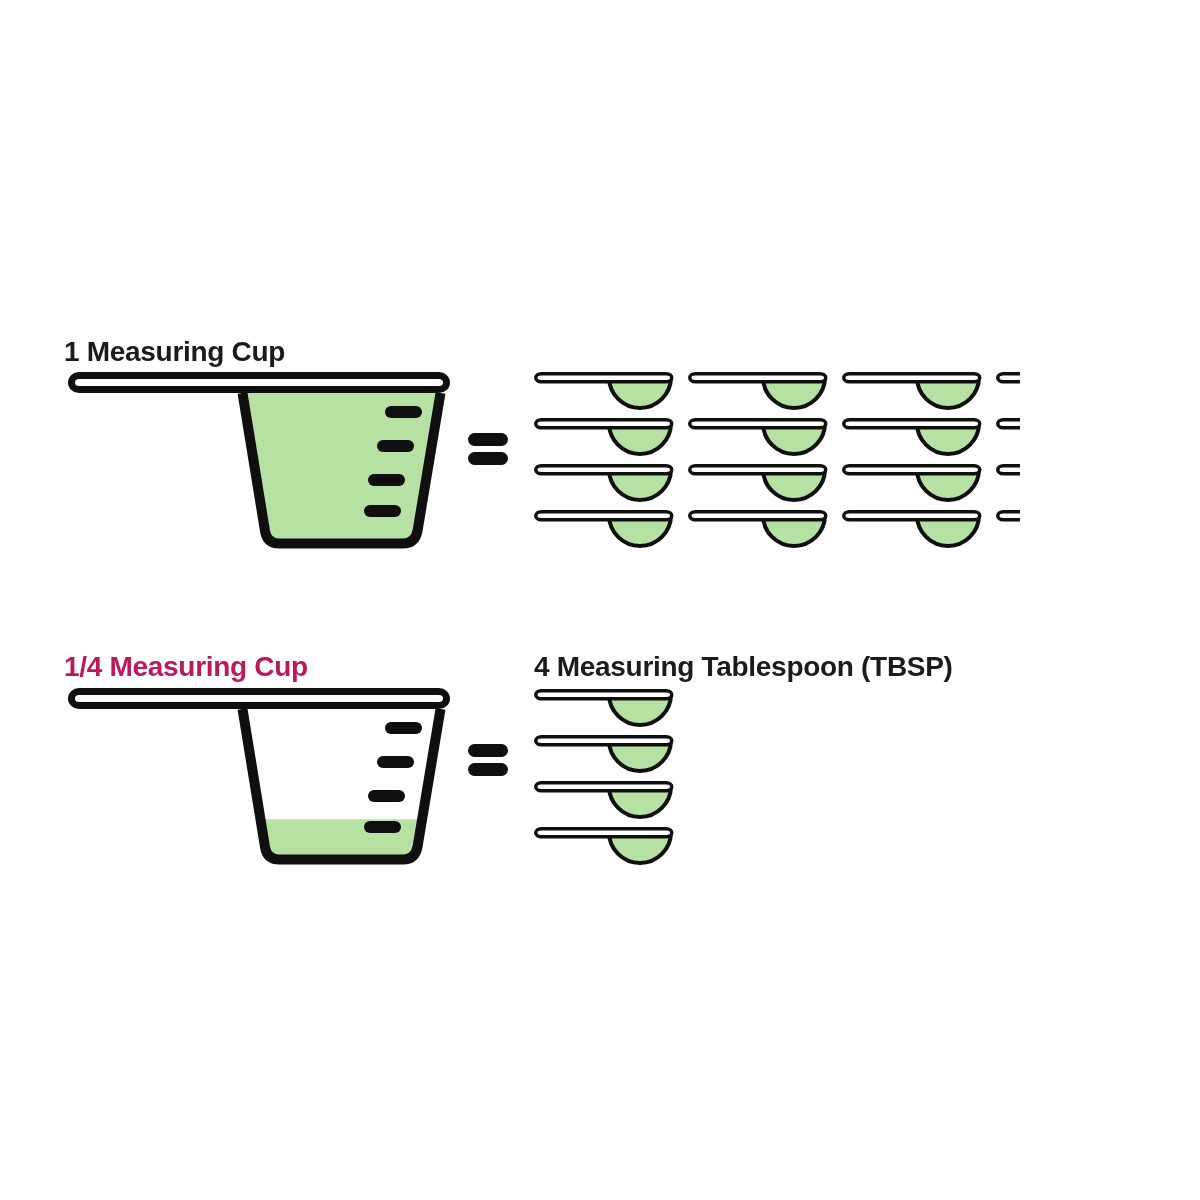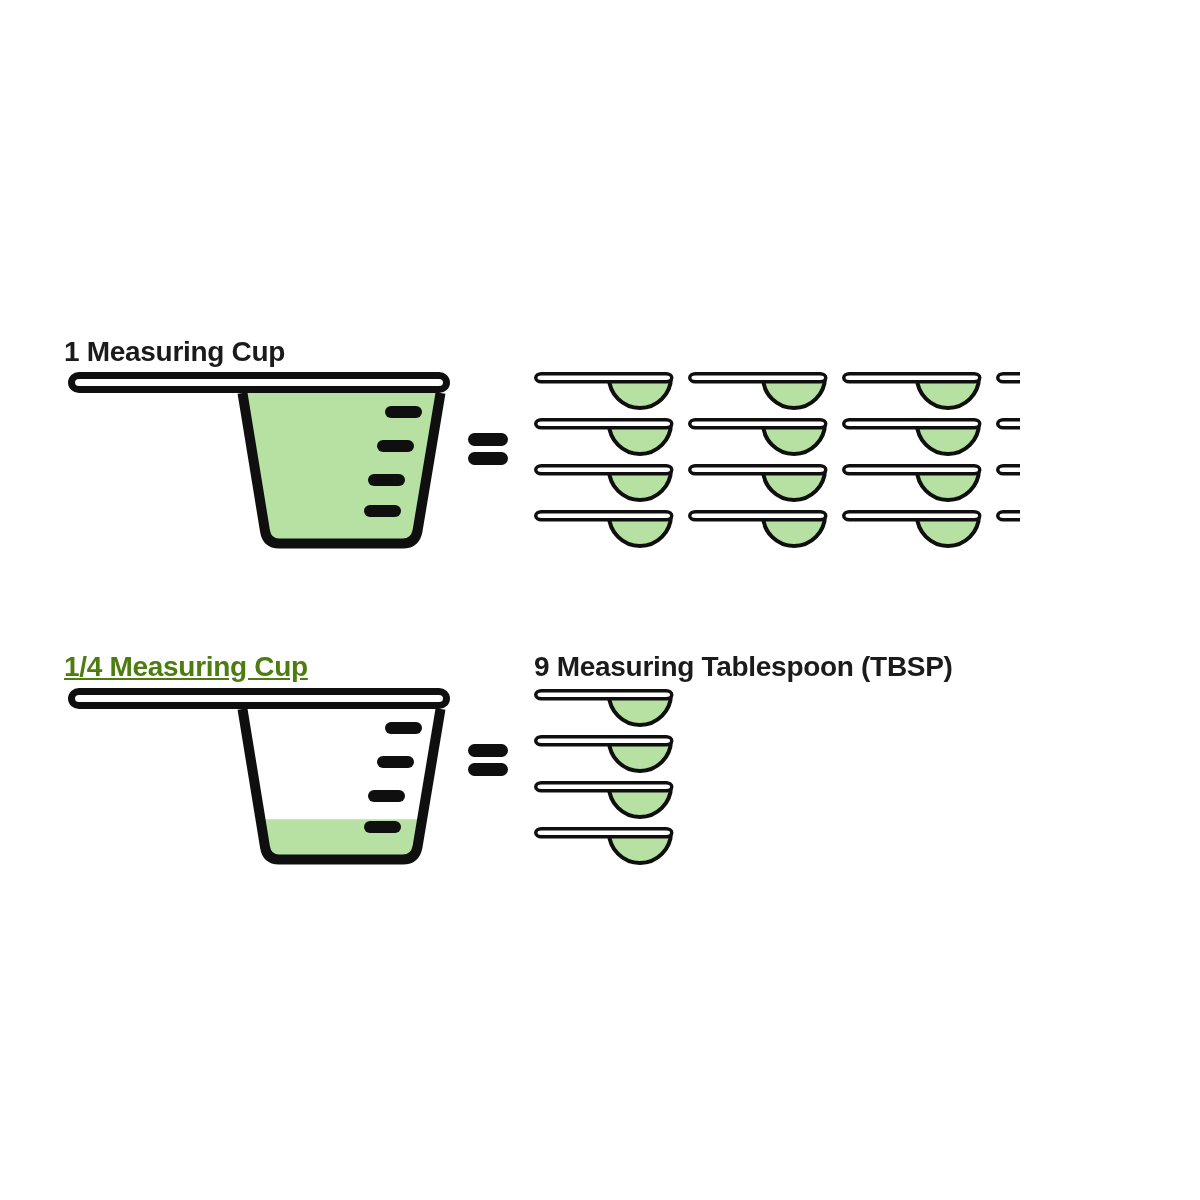--- a/index.html
+++ b/index.html
@@ -152,21 +152,21 @@
       <svg viewBox="0 0 142 42" width="142" height="42">
         <path d="M 75 7 A 31 31 0 0 0 137 7 Z" fill="#b6e1a2" stroke="#0f0f0f" stroke-width="4" stroke-linejoin="round"></path>
         <rect x="1.75" y="3.75" width="136" height="8" rx="5.5" fill="#ffffff" stroke="#0f0f0f" stroke-width="3.5"></rect>
       </svg>
       <svg viewBox="0 0 142 42" width="142" height="42">
         <path d="M 75 7 A 31 31 0 0 0 137 7 Z" fill="#b6e1a2" stroke="#0f0f0f" stroke-width="4" stroke-linejoin="round"></path>
         <rect x="1.75" y="3.75" width="136" height="8" rx="5.5" fill="#ffffff" stroke="#0f0f0f" stroke-width="3.5"></rect>
       </svg>
     </div>
 
-  <div class="title" style="left: 64px; top: 651px; color: #4d7c0f; text-decoration: underline;">1/4 Measuring Cup</div>
+  <div class="title" style="left: 64px; top: 651px; color: #be185d;">1/4 Measuring Cup</div>
 
   <svg class="cup-svg" style="left:60px; top:684px;" viewBox="0 0 398 192">
     <defs>
       <clipPath id="liquid-clip-1">
         <rect class="liquid-clip-rect" x="0" y="135.25" width="398" height="56.75"></rect>
       </clipPath>
     </defs>
     <path d="M 182.5 25 L 205 163 Q 207 175.5 219 175.5 L 343 175.5 Q 355 175.5 357.5 163 L 380.5 25" fill="#b6e1a2" clip-path="url(#liquid-clip-1)"></path>
     <path d="M 182.5 25 L 205 163 Q 207 175.5 219 175.5 L 343 175.5 Q 355 175.5 357.5 163 L 380.5 25" fill="none" stroke="#0f0f0f" stroke-width="10" stroke-linejoin="round"></path>
     <rect x="325" y="38" width="37" height="12" rx="6" fill="#0f0f0f"></rect>
@@ -175,21 +175,21 @@
     <rect x="304" y="137" width="37" height="12" rx="6" fill="#0f0f0f"></rect>
     <rect x="11.5" y="7.5" width="375" height="14" rx="7.5" fill="#ffffff" stroke="#0f0f0f" stroke-width="7"></rect>
   </svg>
 
   <div class="equals" style="left:468px; top:744px;">
     <span class="sr">=</span>
     <div class="bar" style="background: rgb(15, 15, 15);"></div>
     <div class="bar" style="background: rgb(15, 15, 15);"></div>
   </div>
 
-  <div class="title" style="left: 534px; top: 651px; color: rgb(27, 27, 27);">9 Measuring Tablespoon (TBSP)</div>
+  <div class="title" style="left: 534px; top: 651px; color: rgb(27, 27, 27);">4 Measuring Tablespoon (TBSP)</div>
 
   <div class="spoon-grid" style="left: 534px; top: 687px; grid-template-columns: repeat(1, 142px);">
       <svg viewBox="0 0 142 42" width="142" height="42">
         <path d="M 75 7 A 31 31 0 0 0 137 7 Z" fill="#b6e1a2" stroke="#0f0f0f" stroke-width="4" stroke-linejoin="round"></path>
         <rect x="1.75" y="3.75" width="136" height="8" rx="5.5" fill="#ffffff" stroke="#0f0f0f" stroke-width="3.5"></rect>
       </svg>
       <svg viewBox="0 0 142 42" width="142" height="42">
         <path d="M 75 7 A 31 31 0 0 0 137 7 Z" fill="#b6e1a2" stroke="#0f0f0f" stroke-width="4" stroke-linejoin="round"></path>
         <rect x="1.75" y="3.75" width="136" height="8" rx="5.5" fill="#ffffff" stroke="#0f0f0f" stroke-width="3.5"></rect>
       </svg>

